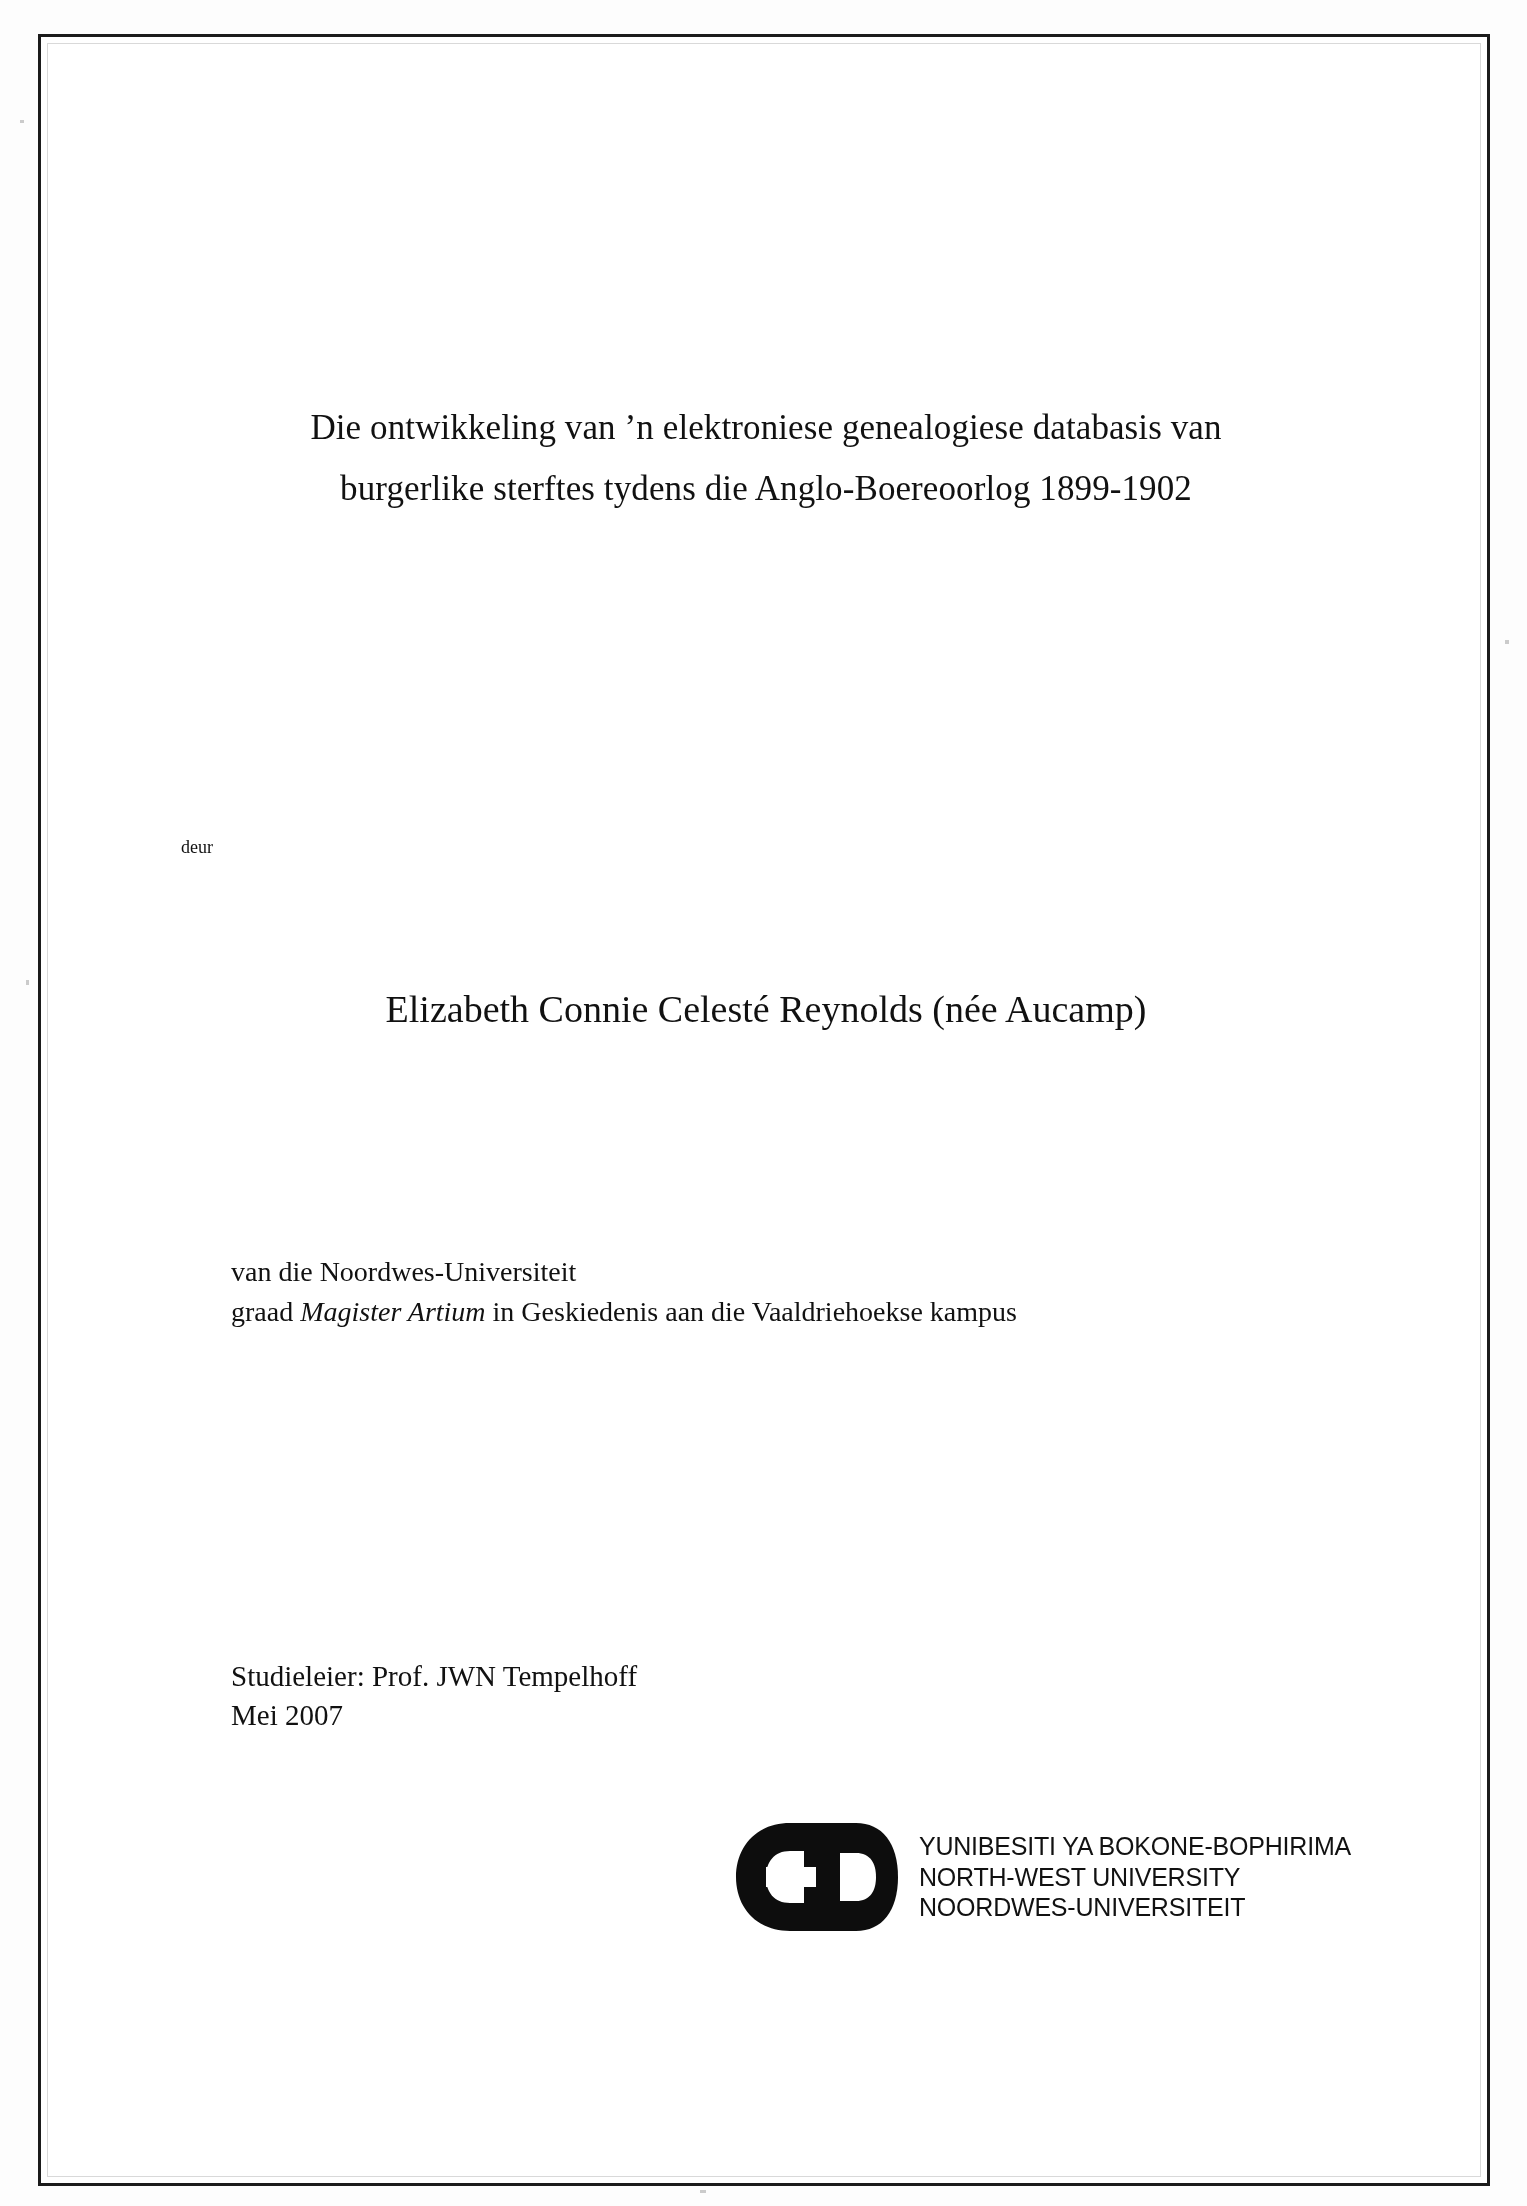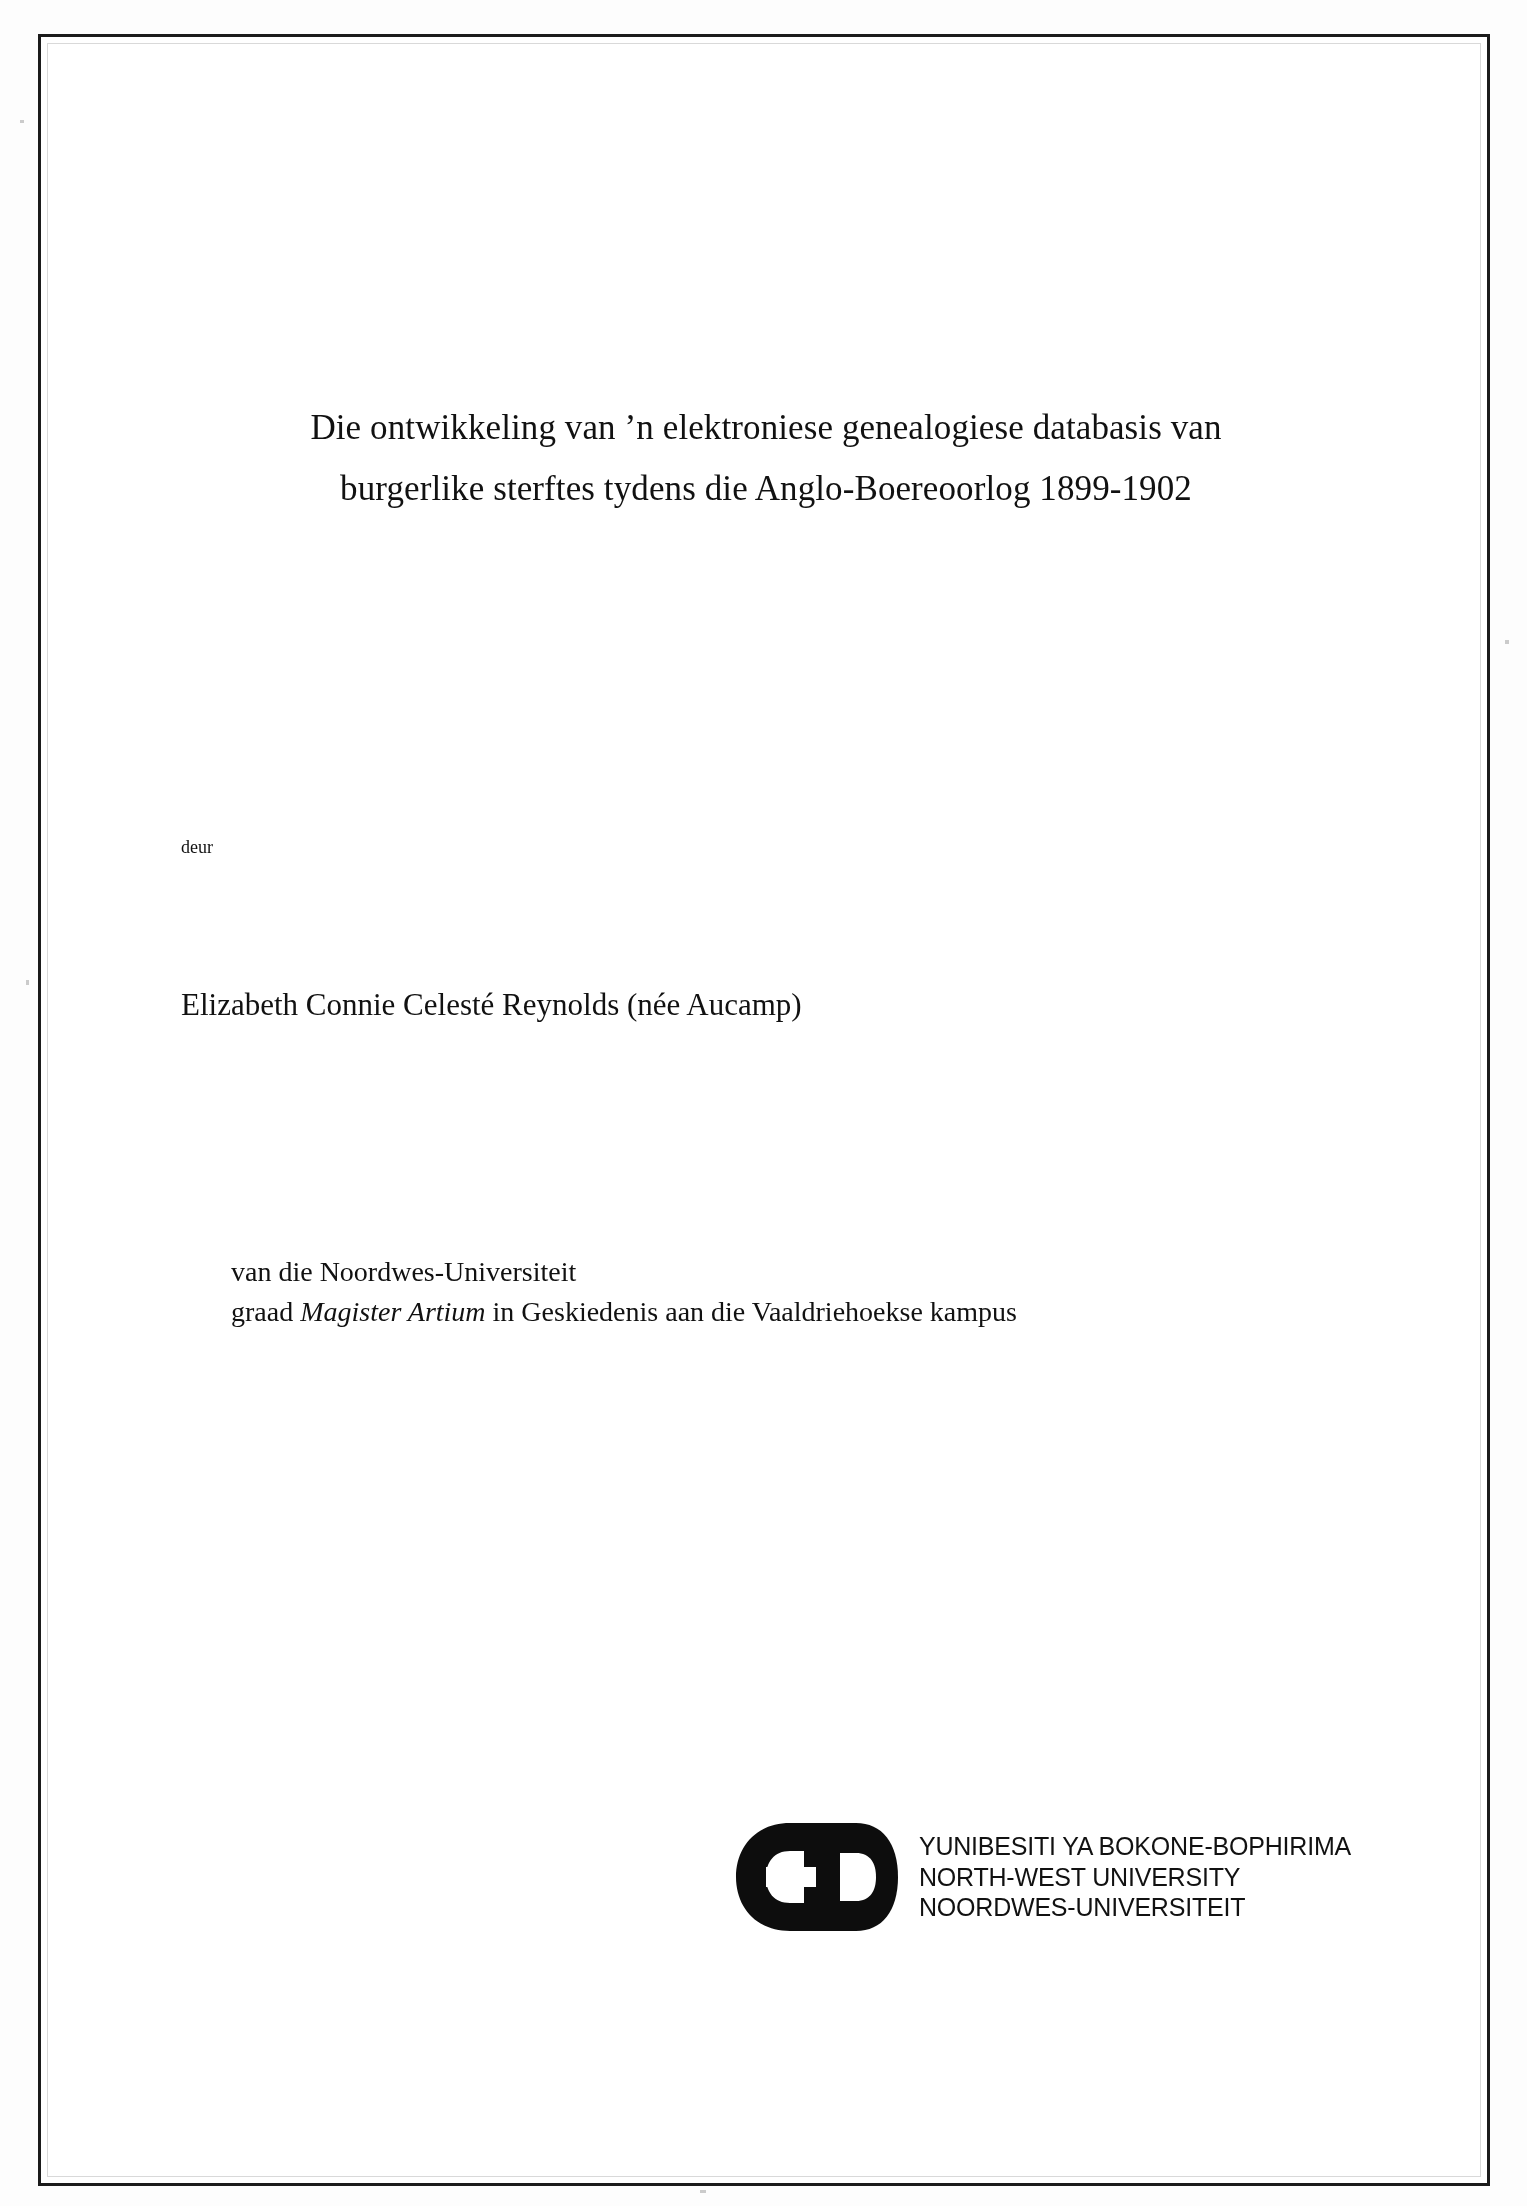--- a/index.html
+++ b/index.html
@@ -75,21 +75,22 @@
     left: 0;
     width: 1170px;
     font-size: 18px;
   }
 
   .author {
     position: absolute;
     top: 950px;
     left: 0;
     width: 1170px;
-    font-size: 31px;
+    text-align: center;
+    font-size: 38px;
   }
 
   .statement {
     position: absolute;
     top: 1215px;
     left: 50px;
     width: 1070px;
     font-size: 28px;
     line-height: 1.42;
   }
@@ -161,20 +162,24 @@
 
       <div class="byline-label">deur</div>
 
       <div class="author">Elizabeth Connie Celesté Reynolds (née Aucamp)</div>
 
       <div class="statement">
         <div>van die Noordwes-Universiteit</div>
         <div><span>graad </span><span class="ital">Magister Artium</span><span> in Geskiedenis aan die Vaaldriehoekse kampus</span></div>
       </div>
 
+      <div class="supervisor-block">
+        <div>Studieleier: Prof. JWN Tempelhoff</div>
+        <div>Mei 2007</div>
+      </div>
 
       <div class="logo-wrap">
         <div class="logo-mark">
           <svg viewBox="0 0 175 120" width="175" height="120" aria-hidden="true">
             <path d="M60 6 C26 6 6 30 6 60 C6 90 26 114 60 114 L104 114 L104 86 L60 86 C44 86 36 75 36 60 C36 45 44 34 60 34 L104 34 L104 6 Z" fill="#0d0d0d"></path>
             <rect x="74" y="6" width="30" height="108" fill="#0d0d0d"></rect>
             <path d="M104 6 L126 6 C152 6 168 26 168 60 C168 94 152 114 126 114 L104 114 Z" fill="#0d0d0d"></path>
             <path d="M110 36 L126 36 C140 36 146 46 146 60 C146 74 140 84 126 84 L110 84 Z" fill="#ffffff"></path>
             <rect x="36" y="50" width="50" height="20" fill="#ffffff"></rect>
           </svg>

